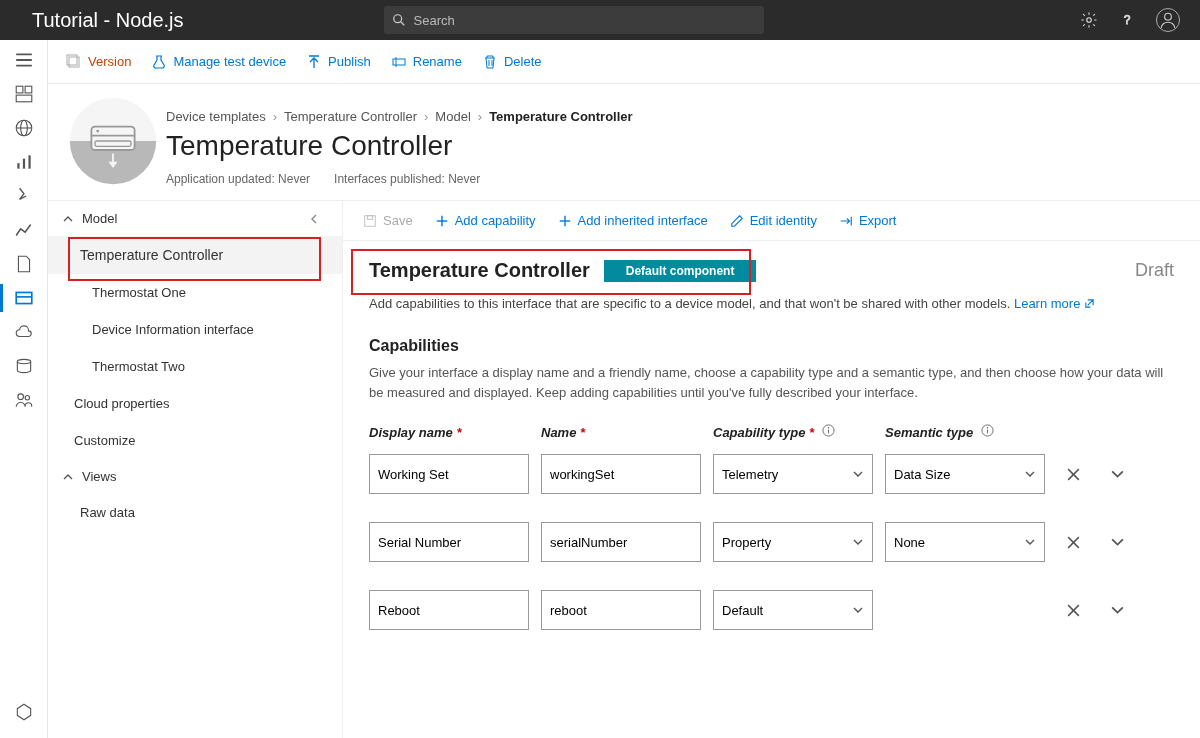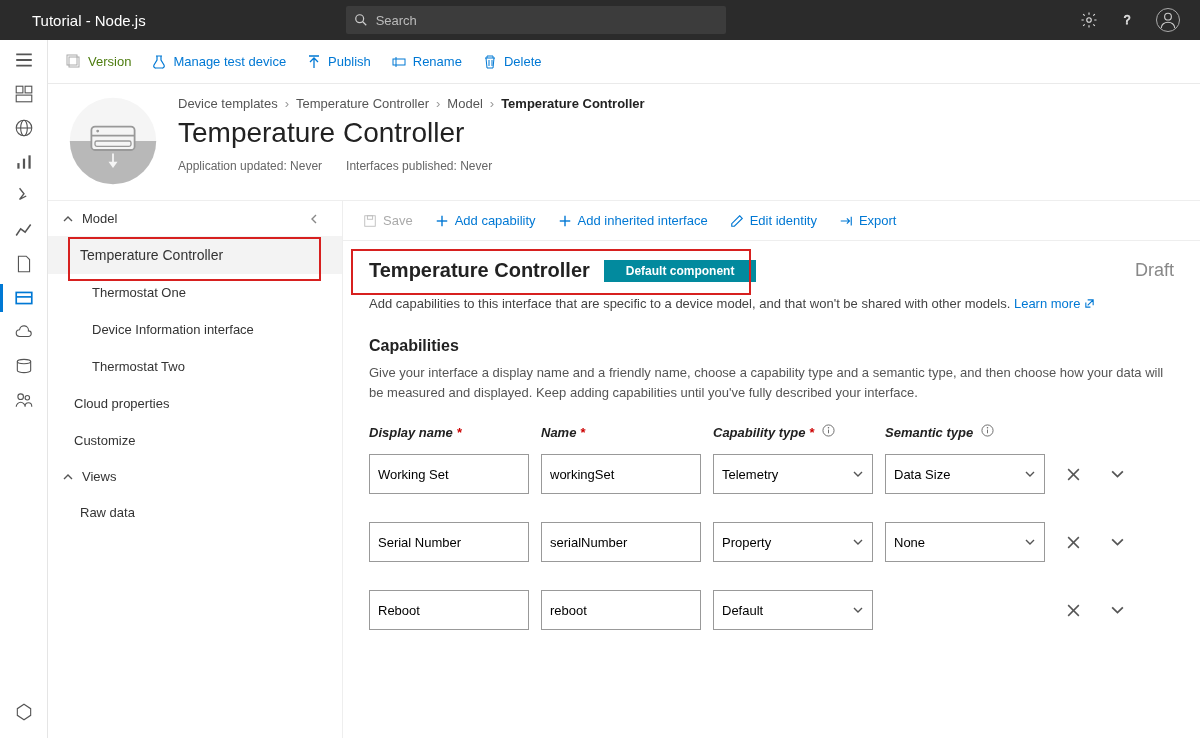--- a/index.html
+++ b/index.html
@@ -1,38 +1,38 @@
 <!DOCTYPE html>
 <html><head>
 <meta charset="utf-8">
 <style>
   * { box-sizing: border-box; margin: 0; padding: 0; font-family: "Segoe UI", -apple-system, sans-serif; }
   body { background: #fff; overflow: hidden; }
   .topbar { background: #2b2b2b; height: 40px; display: flex; align-items: center; color: #fff; padding: 0; }
-  .topbar .title { font-size: 15px; padding-left: 32px; font-weight: 400; }
+  .topbar .title { font-size: 20px; padding-left: 32px; font-weight: 400; }
   .topbar .search { margin-left: 200px; display: flex; align-items: center; background: #3c3c3c; height: 28px; width: 380px; border-radius: 2px; padding: 0 8px; }
   .topbar .search svg { width: 14px; height: 14px; fill: #ccc; }
   .topbar .search span { color: #bbb; font-size: 13px; margin-left: 8px; }
   .topbar .right { margin-left: auto; display: flex; align-items: center; gap: 20px; padding-right: 20px; }
   .topbar .right svg, .topbar .right .circ { width: 18px; height: 18px; stroke: #ddd; fill: none; }
   .topbar .avatar { width: 24px; height: 24px; border: 1px solid #aaa; border-radius: 50%; display: flex; align-items: center; justify-content: center; font-size: 10px; color: #ccc; }
 
   .under-top { display: flex; height: calc(100vh - 40px); }
   .rail { width: 48px; border-right: 1px solid #e5e5e5; display: flex; flex-direction: column; align-items: center; padding-top: 10px; gap: 14px; position: relative; }
   .rail .ic { width: 20px; height: 20px; display: flex; align-items: center; justify-content: center; cursor: pointer; position: relative; color: #555; }
   .rail .ic.active::before { content: ""; position: absolute; left: -14px; top: -4px; bottom: -4px; width: 3px; background: #0078d4; }
   .rail .bottom { margin-top: auto; margin-bottom: 16px; }
 
   .workarea { flex: 1; display: flex; flex-direction: column; overflow: hidden; }
   .cmdbar { height: 44px; border-bottom: 1px solid #eaeaea; display: flex; align-items: center; padding: 0 18px; gap: 20px; }
   .cmdbar .itm { display: flex; align-items: center; gap: 6px; font-size: 13px; color: #0078d4; cursor: pointer; }
-  .cmdbar .itm.dis { color: #4d7c0f; }
+  .cmdbar .itm.dis { color: #c2410c; }
   .cmdbar svg { width: 16px; height: 16px; }
 
-  .hdr { padding: 12px 0 14px 20px; display: flex; gap: 20px; align-items: flex-start; border-bottom: 1px solid #eee; }
+  .hdr { padding: 12px 0 14px 20px; display: flex; gap: 8px; align-items: flex-end; border-bottom: 1px solid #eee; }
   .devicon { width: 90px; height: 90px; }
   .hdr-text .bc { color: #555; font-size: 13px; display: flex; align-items: center; gap: 7px; flex-wrap: wrap; }
   .hdr-text .bc .sep { color: #999; }
   .hdr-text .bc .cur { color: #222; font-weight: 600; }
   .hdr-text h1 { font-size: 28px; font-weight: 400; color: #222; margin-top: 6px; }
   .hdr-text .meta { color: #666; font-size: 12px; margin-top: 10px; display: flex; gap: 24px; }
 
   .splitarea { flex: 1; display: flex; overflow: hidden; }
   .tree { width: 295px; border-right: 1px solid #eee; font-size: 13px; overflow-y: auto; position: relative; }
   .tree .grp { display: flex; align-items: center; padding: 10px 14px; color: #333; cursor: pointer; }

